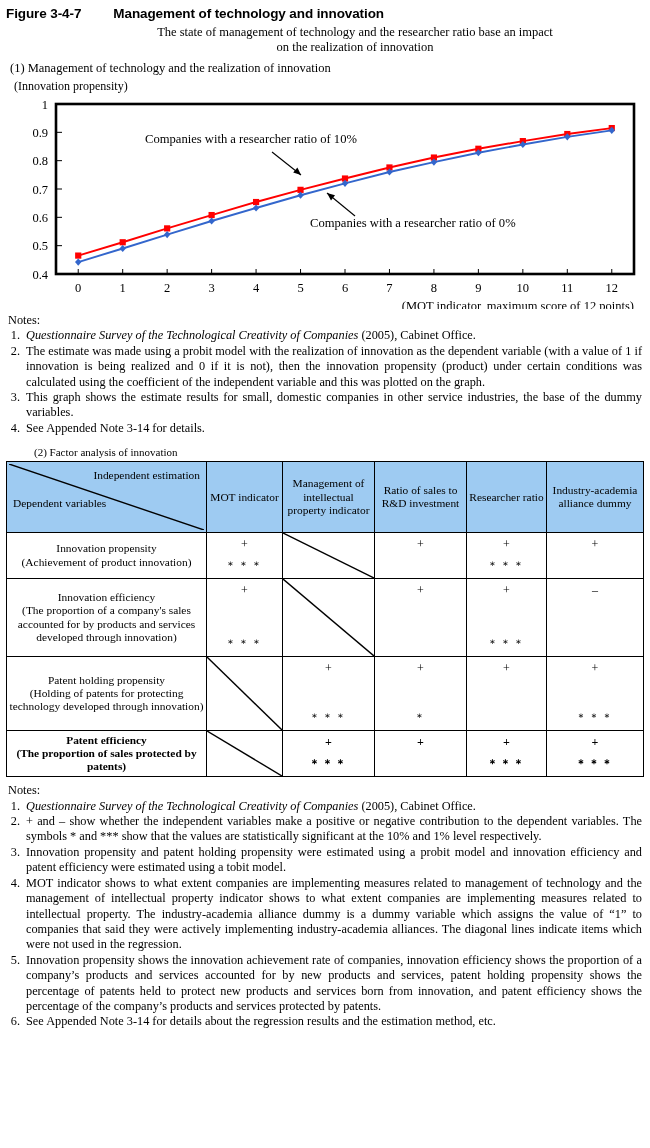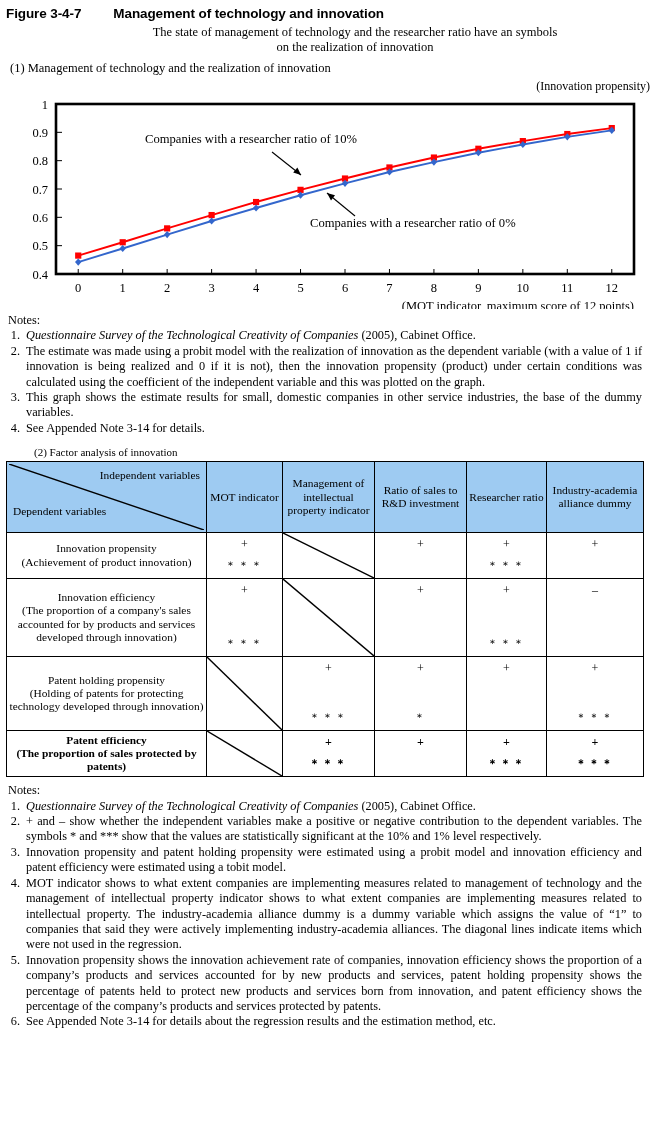--- a/index.html
+++ b/index.html
@@ -35,21 +35,20 @@
     padding-left: 60px;
   }
 
   .section-label {
     font-size: 12.5px;
     padding: 6px 0 0 10px;
   }
   .axis-top-label {
     font-size: 12px;
     padding: 3px 0 0 14px;
-    text-align: right;
   }
 
   
   .chart-wrap {
     position: relative;
     width: 650px;
     height: 215px;
     margin-top: 0px;
   }
   .chart-svg { display: block; }
@@ -131,21 +130,21 @@
   }
   th.corner .iv {
     position: absolute;
     right: 4px;
     top: 5px;
     white-space: nowrap;
   }
   th.corner .dv {
     position: absolute;
     left: 4px;
-    bottom: 12px;
+    bottom: 20px;
     white-space: nowrap;
   }
   th.corner svg.diag {
     position: absolute;
     left: 0; top: 0;
     width: 100%; height: 100%;
   }
   td.rowhdr {
     text-align: center;
     padding: 3px 5px;
@@ -182,21 +181,21 @@
   .bottom-notes { padding-top: 6px; }
 </style>
 </head>
 <body>
 
 <div class="fig-title">
   <span class="num">Figure 3-4-7</span><span>Management of technology and innovation</span>
 </div>
 
 <div class="subtitle">
-  <div>The state of management of technology and the researcher ratio have an symbols</div>
+  <div>The state of management of technology and the researcher ratio base an impact</div>
   <div>on the realization of innovation</div>
 </div>
 
 <div class="section-label">(1) Management of technology and the realization of innovation</div>
 <div class="axis-top-label">(Innovation propensity)</div>
 
 <div class="chart-wrap">
   <svg class="chart-svg" id="chart" width="650" height="215" viewBox="0 0 650 215">
       <rect x="56" y="10" width="578" height="170" fill="#ffffff"></rect>
       <text x="48" y="184.5" text-anchor="end" font-size="12.5" font-family="&quot;Liberation Serif&quot;, serif" fill="#000">0.4</text>
@@ -312,21 +311,21 @@
       <col style="width:80px">
       <col style="width:97px">
     </colgroup>
     <thead>
       <tr>
         <th class="corner">
           <div class="corner-inner">
             <svg class="diag" viewBox="0 0 200 66" preserveAspectRatio="none">
               <line x1="0" y1="0" x2="200" y2="66" stroke="#000" stroke-width="1.4" vector-effect="non-scaling-stroke"></line>
             </svg>
-            <span class="iv">Independent variables</span>
+            <span class="iv">Independent estimation</span>
             <span class="dv">Dependent variables</span>
           </div>
         </th>
         <th>MOT indicator</th>
         <th>Management of intellectual property indicator</th>
         <th>Ratio of sales to R&amp;D investment</th>
         <th>Researcher ratio</th>
         <th>Industry-academia alliance dummy</th>
       </tr>
     </thead>

